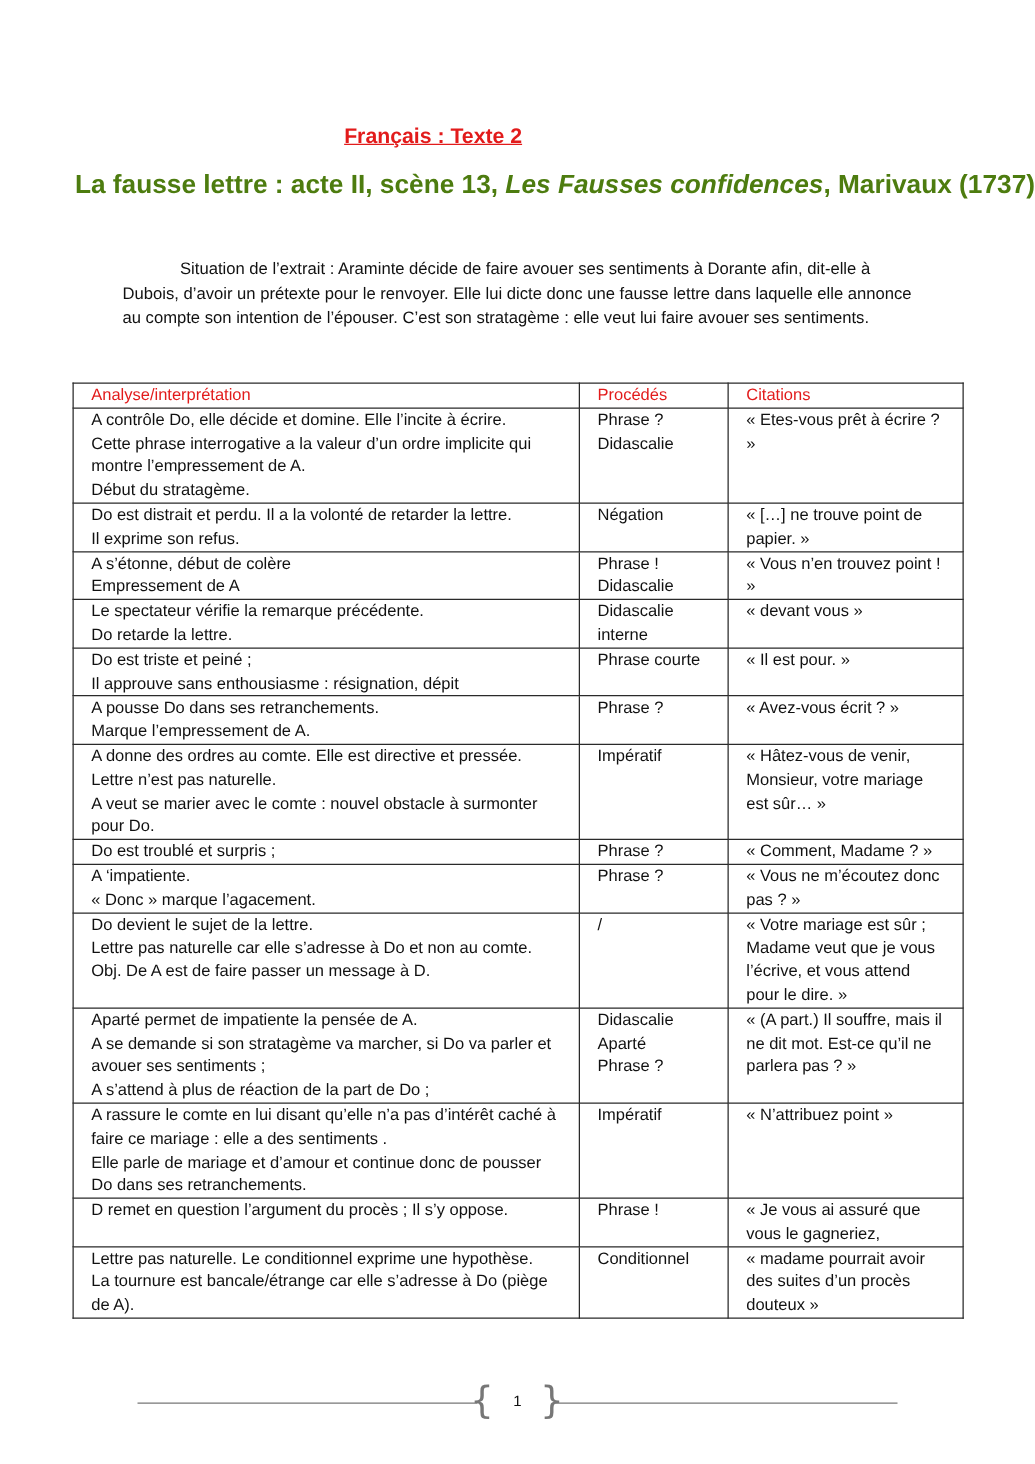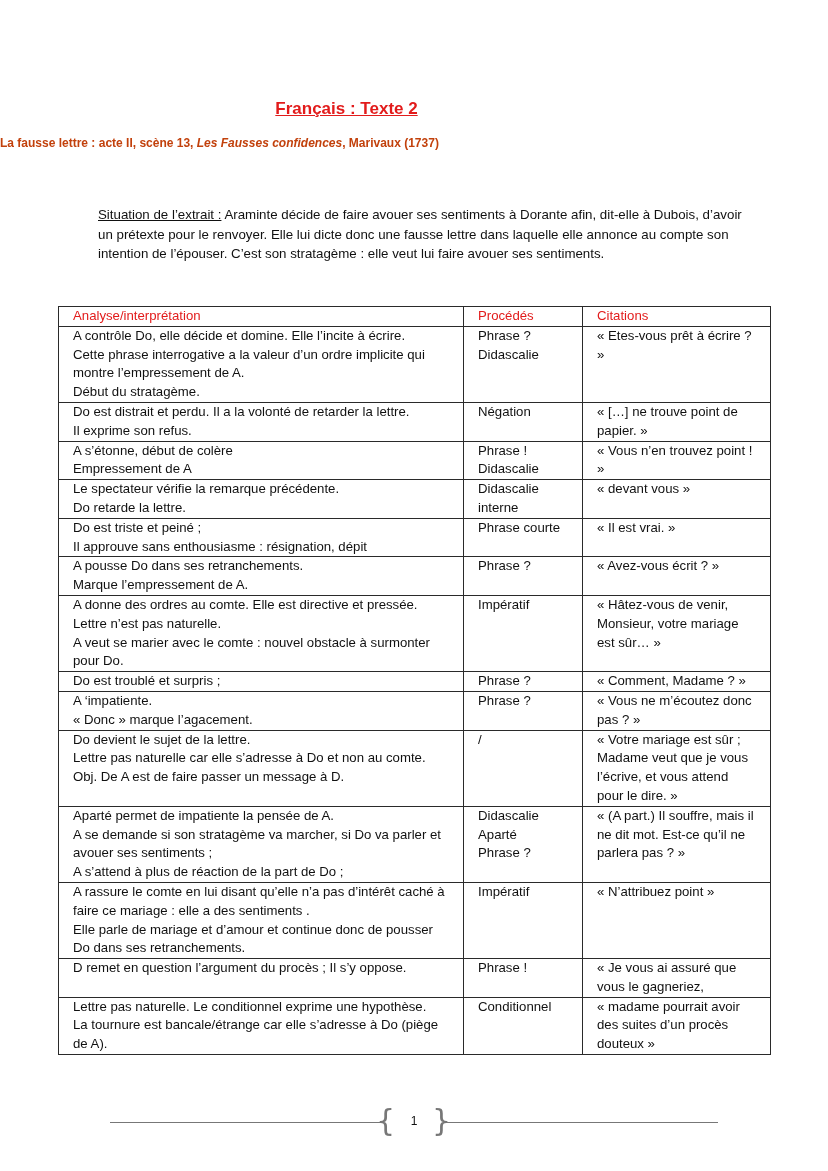--- a/index.html
+++ b/index.html
@@ -25,39 +25,39 @@
       font-weight: bold;
       color: #e21b1b;
       text-decoration: underline;
       letter-spacing: 0px;
     }
     .page-subtitle {
       position: absolute;
       top: 136px;
       left: 0;
       width: 828px;
-      text-align: left;
-      font-size: 12px;
+      text-align: right;
+      font-size: 21px;
       font-weight: bold;
-      color: #c2410c;
+      color: #4d7c0f;
     }
     .page-subtitle i {
       font-style: italic;
     }
     .situation {
       position: absolute;
       top: 205px;
       left: 98px;
       width: 645px;
       font-size: 13.3px;
       line-height: 19.5px;
       color: #111111;
     }
     .situation .label {
-      text-decoration: underline;
+      margin-left: 46px;
     }
     table.analysis {
       position: absolute;
       top: 306px;
       left: 58px;
       width: 712px;
       border-collapse: collapse;
       font-size: 13.2px;
       line-height: 18.8px;
       table-layout: fixed;
@@ -200,21 +200,21 @@
       </tr>
       <tr>
         <td>
           <span class="cell-line">Do est triste et peiné ;</span>
           <span class="cell-line">Il approuve sans enthousiasme : résignation, dépit</span>
         </td>
         <td>
           <span class="cell-line">Phrase courte</span>
         </td>
         <td>
-          <span class="cell-line">« Il est vrai. »</span>
+          <span class="cell-line">« Il est pour. »</span>
         </td>
       </tr>
       <tr>
         <td>
           <span class="cell-line">A pousse Do dans ses retranchements.</span>
           <span class="cell-line">Marque l’empressement de A.</span>
         </td>
         <td>
           <span class="cell-line">Phrase ?</span>
         </td>

